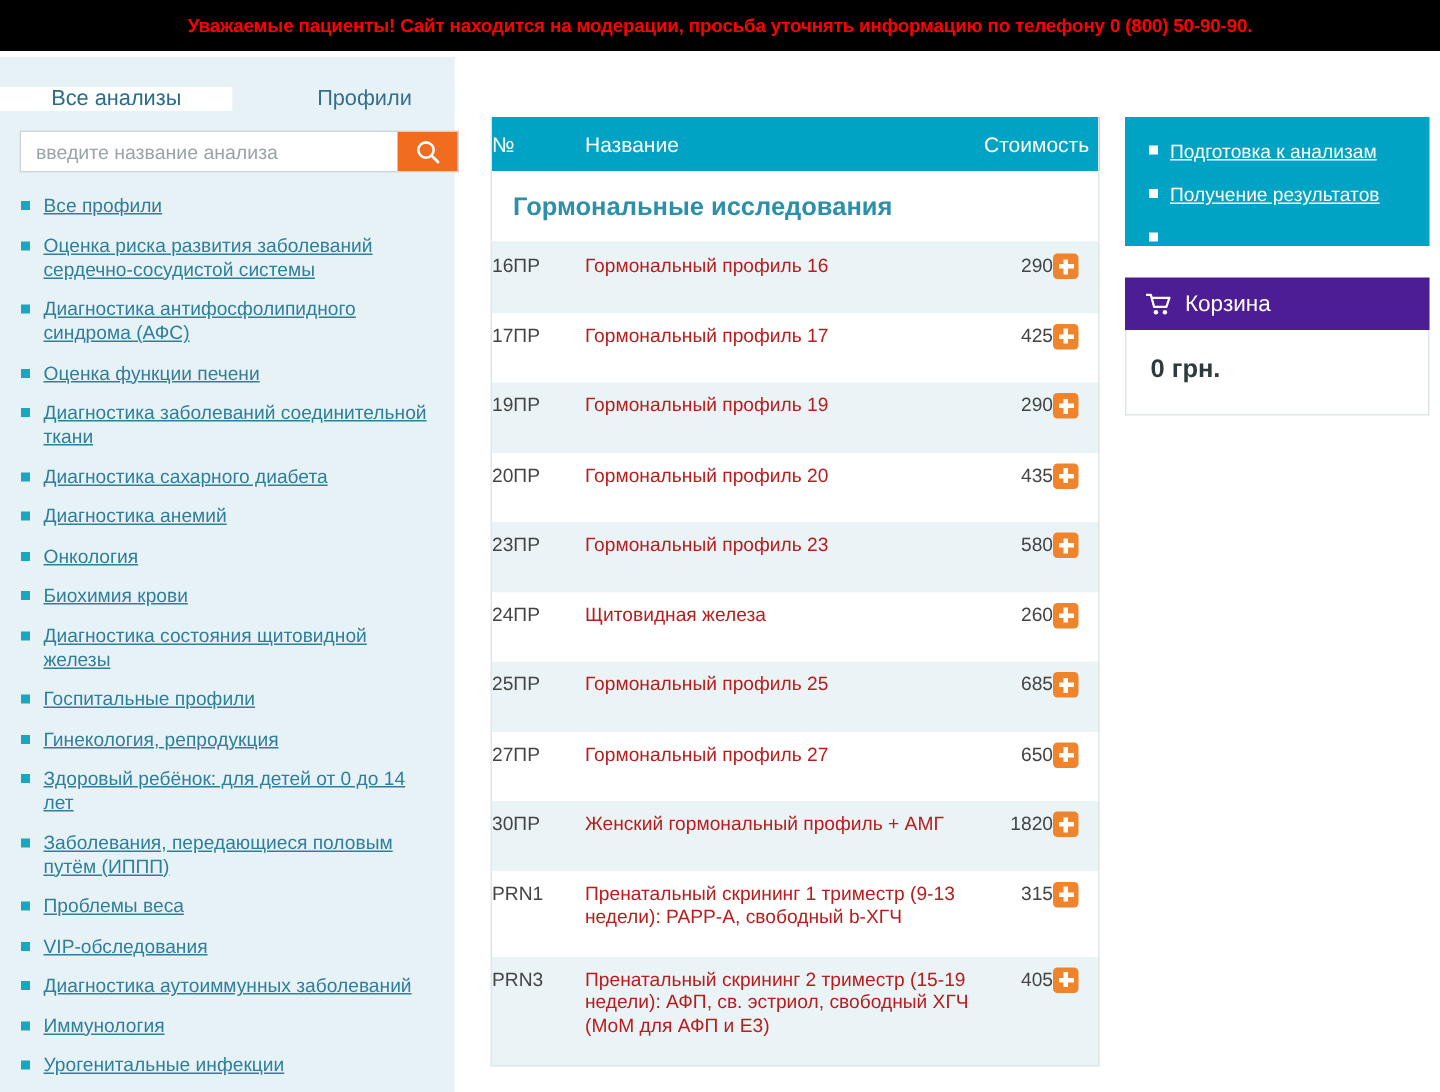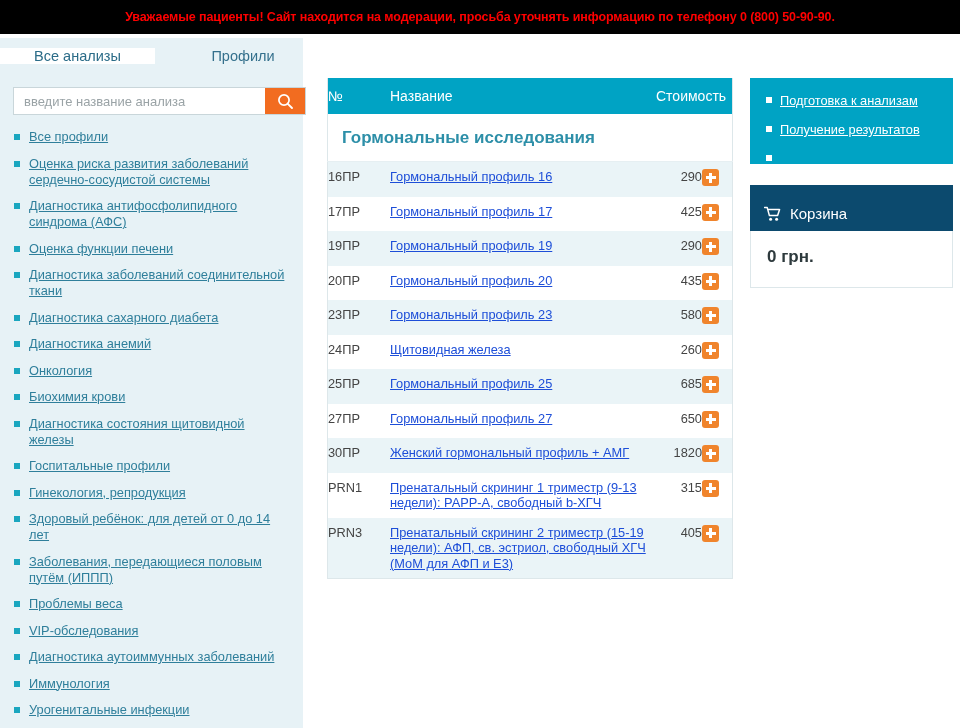--- a/index.html
+++ b/index.html
@@ -47,21 +47,21 @@
     left: 0;
     top: 4px;
     width: 303px;
     bottom: 0;
     background: #e7f2f6;
   }
   .tabs {
     position: relative;
     height: 36px;
     display: flex;
-    align-items: center;
+    align-items: flex-end;
     background: #e7f2f6;
   }
   .tab {
     flex: 0 0 155px;
     display: flex;
     align-items: center;
     justify-content: center;
     font-size: 14.5px;
     color: #34708c;
     cursor: pointer;
@@ -163,36 +163,35 @@
 
   tr.group-row td {
     padding: 14px 14px 13px 14px;
     font-size: 17px;
     font-weight: bold;
     color: #2d8fa8;
     background: #ffffff;
     border-bottom: 1px solid #e6eff2;
   }
   tr.data-row td {
-    padding: 7px 0 7px 0;
+    padding: 7px 0 19px 0;
     vertical-align: top;
     font-size: 12.8px;
     line-height: 15.5px;
     margin-left: 20px;
   }
   tr.data-row.odd  td { background: #eaf4f7; }
   tr.data-row.even td { background: #ffffff; }
   td.cell-num {
     padding-left: 14px;
     color: #444444;
     width: 62px;
   }
   td.cell-name a {
-    color: #1d4ed8;
-    text-decoration: underline;
+    color: #b91c1c;
     cursor: pointer;
   }
   td.cell-name { padding-right: 8px; }
   td.cell-price {
     text-align: right;
     width: 46px;
     color: #444444;
     white-space: nowrap;
     padding-right: 7px;
   }
@@ -256,23 +255,23 @@
     cursor: pointer;
   }
 
   .cart-panel {
     margin-top: 22px;
     border: 1px solid #dde7ea;
     border-top: 0;
     background: #ffffff;
   }
   .cart-head {
-    background: #0c4a6e;
+    background: #4c1d95;
     color: #ffffff;
-    padding: 20px 0 9px 14px;
+    padding: 9px 0 9px 14px;
     display: flex;
     align-items: center;
     gap: 8px;
     font-size: 15px;
     margin: -1px -1px 0 -1px;
   }
   .cart-icon svg { display: block; }
   .cart-body {
     padding: 16px 14px 20px 16px;
   }

